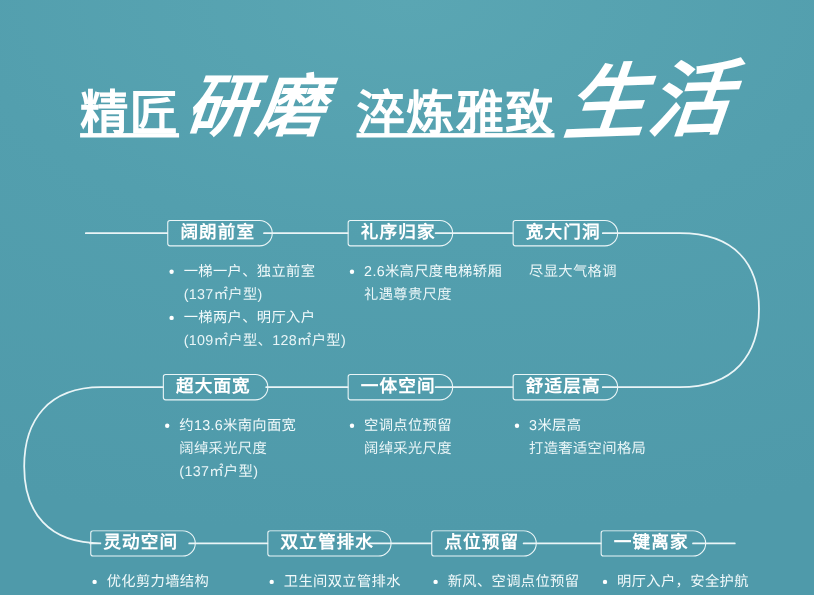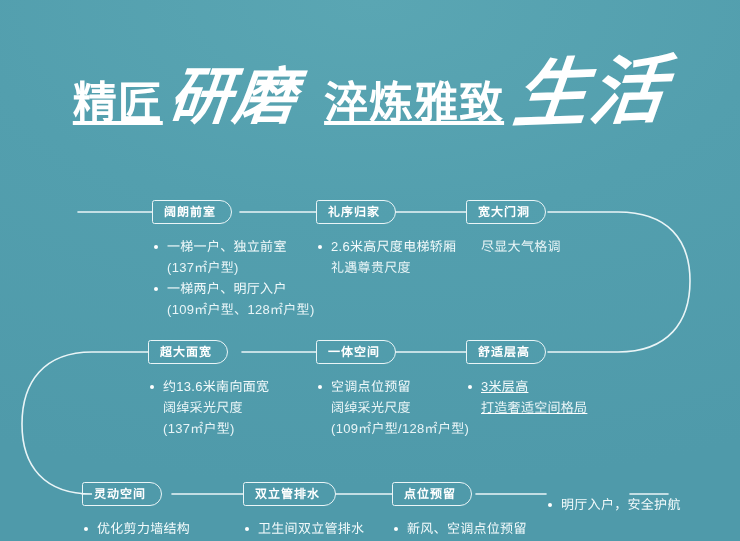--- a/index.html
+++ b/index.html
@@ -73,21 +73,21 @@
   
   .row{position:absolute;left:0;width:740px;}
   .cell{position:absolute;}
 
   .badge{
     position:relative;
     display:inline-block;
     height:24px;
     line-height:24px;
     padding:0 16px 0 12px;
-    font-size:12px;
+    font-size:16px;
     font-weight:700;
     letter-spacing:1px;
     color:#ffffff;
     white-space:nowrap;
     box-sizing:border-box;
   }
   
   .badge::before{
     content:"";
     position:absolute;left:0;top:0;right:0;bottom:0;
@@ -210,25 +210,24 @@
       </ul>
     </div>
 
     <div class="cell" style="left:316px;top:0;">
       <div class="badge">
         <span>一体空间</span>
       </div>
       <ul class="bullets">
         <li class="dot">空调点位预留</li>
         <li class="sub">阔绰采光尺度</li>
-        <li class="sub">(109㎡户型/128㎡户型)</li>
-      </ul>
-    </div>
-
-    <div class="cell" style="left:466px;top:0;text-decoration:underline;">
+      </ul>
+    </div>
+
+    <div class="cell" style="left:466px;top:0;">
       <div class="badge">
         <span>舒适层高</span>
       </div>
       <ul class="bullets">
         <li class="dot">3米层高</li>
         <li class="sub">打造奢适空间格局</li>
       </ul>
     </div>
   </div>
 
@@ -258,19 +257,22 @@
       <div class="badge">
         <span>点位预留</span>
       </div>
       <ul class="bullets">
         <li class="dot">新风、空调点位预留</li>
         <li class="sub">便于后期装修</li>
       </ul>
     </div>
 
     <div class="cell" style="left:546px;top:0;">
+      <div class="badge">
+        <span>一键离家</span>
+      </div>
       <ul class="bullets">
         <li class="dot">明厅入户，安全护航</li>
       </ul>
     </div>
   </div>
 
 </div>
 
 </body></html>

